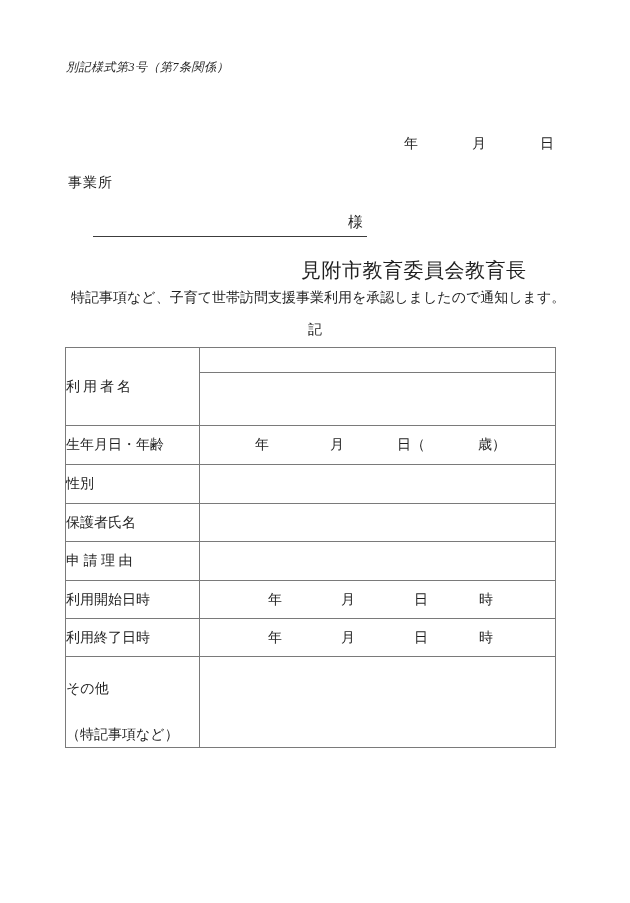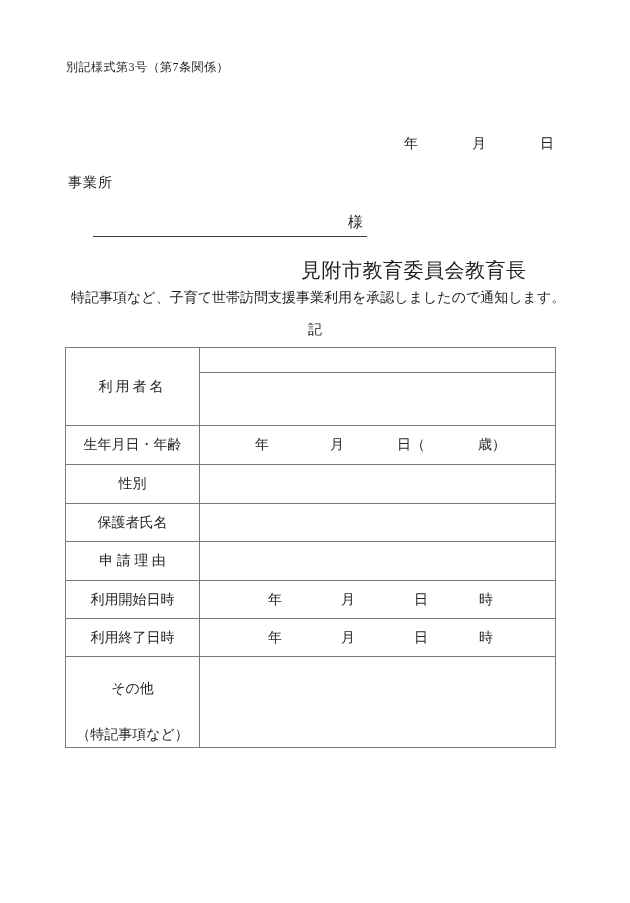--- a/index.html
+++ b/index.html
@@ -10,21 +10,21 @@
     color: #1f1f1f;
   }
   .page {
     position: relative;
     width: 630px; height: 903px;
     background: #ffffff;
     overflow: hidden;
   }
   .abs { position: absolute; white-space: nowrap; }
 
-  .form-number { left: 66px; top: 59px; font-size: 12px; letter-spacing: 0.5px; }
+  .form-number { left: 66px; top: 59px; font-size: 12px; letter-spacing: 0.5px; font-style: italic; }
   .doc-title {
     left: 0; top: 86px; width: 630px;
     text-align: center; font-size: 18px; letter-spacing: 2px;
   }
   .date-line { left: 0; top: 135px; width: 630px; height: 18px; font-size: 14px; }
   .date-line span { position: absolute; top: 0; }
   .dl-year  { left: 404px; }
   .dl-month { left: 472px; }
   .dl-day   { left: 540px; }
 
@@ -42,21 +42,21 @@
 
   table.notice {
     position: absolute; left: 65px; top: 347px;
     width: 490px; border-collapse: collapse; table-layout: fixed;
   }
   table.notice td {
     border: 1px solid #7a7a7a;
     padding: 0; vertical-align: middle;
     font-size: 14px;
   }
-  td.label-cell { text-align: center; font-family: Liberation Serif, serif; }
+  td.label-cell { text-align: left; font-family: Liberation Serif, serif; }
   td.fill-cell { position: relative; }
   td.fill-cell span { position: absolute; top: 50%; transform: translateY(-50%); }
 
   .spread { letter-spacing: 3px; }
   .two-line { display: flex; flex-direction: column; justify-content: center; gap: 32px; margin-top: 20px; }
   .two-line div { line-height: 14px; }
 
   
   .b-year  { left: 55px; }  .b-month { left: 130px; }
   .b-day   { left: 197px; } .b-age   { left: 278px; }

